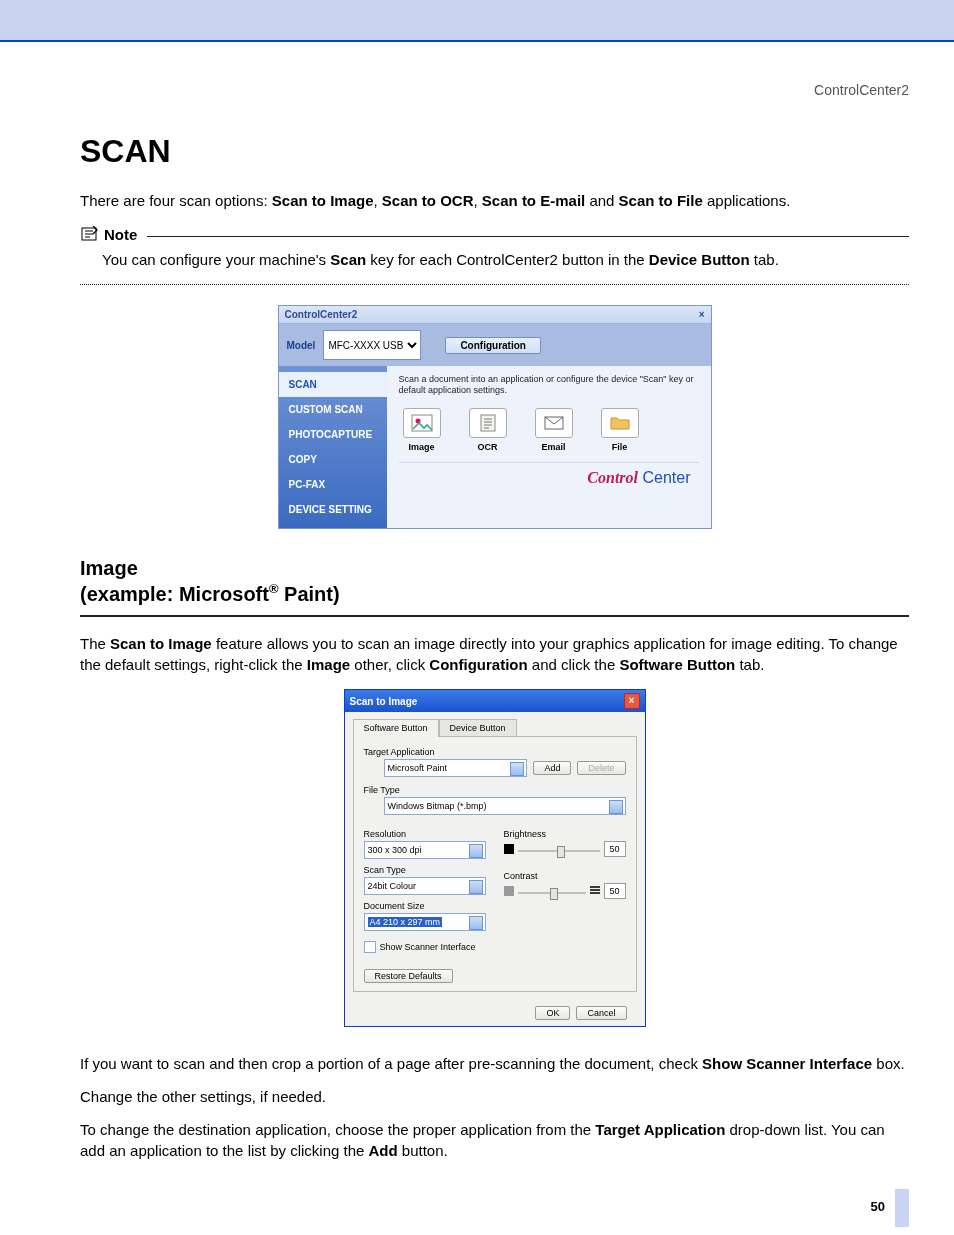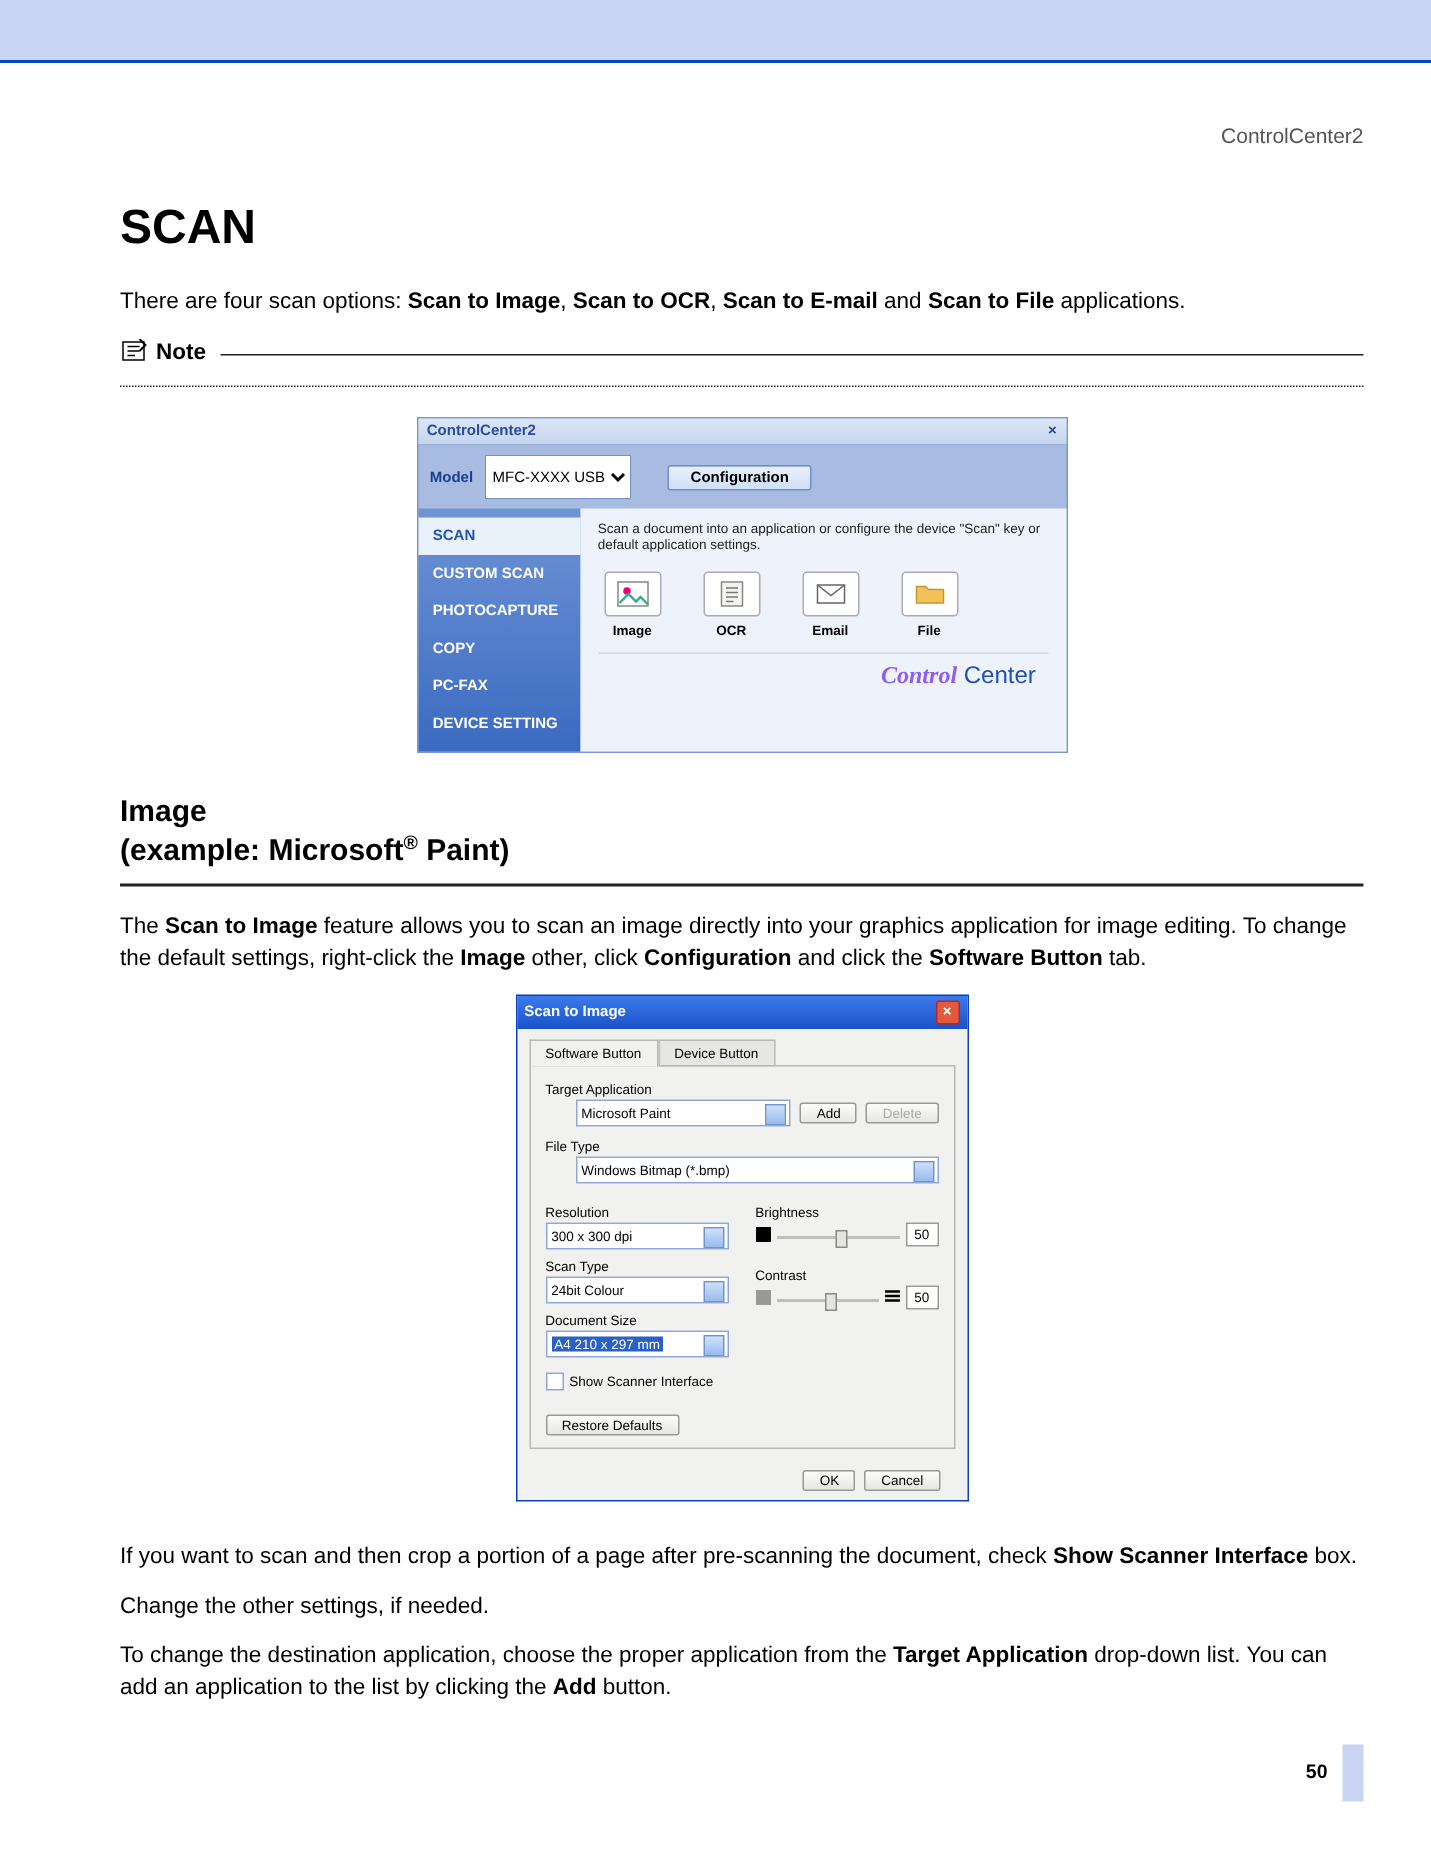--- a/index.html
+++ b/index.html
@@ -33,21 +33,21 @@
   .cc-side{width:108px;background:linear-gradient(#6f94d6,#3a6ac0);padding:6px 0;}
   .cc-side div{padding:7px 10px;color:#fff;font-size:10px;font-weight:bold;}
   .cc-side div.active{background:#e9f1fb;color:#2152b6;}
   .cc-main{flex:1;background:#eef3fb;padding:8px 12px;display:flex;flex-direction:column;}
   .cc-desc{font-size:9px;color:#222;line-height:1.2;margin-bottom:6px;}
   .cc-icons{display:flex;gap:28px;justify-content:flex-start;padding:6px 4px 10px;}
   .cc-ic{display:flex;flex-direction:column;align-items:center;gap:4px;}
   .cc-ic .box{width:36px;height:28px;border:1px solid #aab;background:#fff;border-radius:3px;display:flex;align-items:center;justify-content:center;}
   .cc-ic .cap{font-size:9px;font-weight:bold;}
   .cc-brand{text-align:right;padding:6px 8px 4px;border-top:1px solid #cad8ef;}
-  .cc-brand .b1{font-family:Georgia,serif;font-weight:bold;font-style:italic;color:#8b5cf6;font-size:16px;}
+  .cc-brand .b1{font-family:Georgia,serif;font-weight:bold;font-style:italic;color:#be185d;font-size:16px;}
   .cc-brand .b2{font-family:Arial;color:#1f4fb8;font-size:16px;}
   
   .dlg{width:300px;border:1px solid #0a3fc2;background:#f1f1ef;font-family:Tahoma,Arial,sans-serif;font-size:9px;color:#000;}
   .dlg-title{background:linear-gradient(#3b7bea,#1a52c9);color:#fff;font-weight:bold;padding:3px 5px;display:flex;justify-content:space-between;align-items:center;font-size:10px;}
   .dlg-title .x{background:#e35b3f;color:#fff;width:14px;height:14px;text-align:center;line-height:14px;border:1px solid #b23;border-radius:2px;}
   .dlg-tabs{display:flex;padding:6px 8px 0;gap:0;}
   .dlg-tab{border:1px solid #b9b9b3;border-bottom:none;padding:3px 10px;background:#f1f1ef;position:relative;top:1px;}
   .dlg-tab.inactive{background:#e6e6e2;border-bottom:1px solid #b9b9b3;}
   .dlg-pane{margin:0 8px 8px;border:1px solid #b9b9b3;background:#f1f1ef;padding:10px;}
   .fld-lbl{font-size:9px;margin-bottom:2px;}
@@ -92,20 +92,23 @@
         <span class="icon">
           <svg width="18" height="16" viewBox="0 0 18 16">
               <rect x="1" y="2" width="14" height="12" fill="none" stroke="#000" stroke-width="1"></rect>
               <path d="M4 5h8M4 8h8M4 11h5" stroke="#000" stroke-width="1"></path>
               <path d="M12 0l4 4-4 4" fill="none" stroke="#000" stroke-width="1.3"></path>
             </svg>
         </span>
         <span>Note</span>
         <span class="hr"></span>
       </div>
+      <div class="note-body">
+        <span>You can configure your machine's </span><b>Scan</b><span> key for each ControlCenter2 button in the </span><b>Device Button</b><span> tab.</span>
+      </div>
       <div class="note-foot"></div>
     </div>
 
     <div class="sc-wrap">
       <div class="cc">
         <div class="cc-title">
           <span>ControlCenter2</span>
           <span class="x">×</span>
         </div>
         <div class="cc-top">

